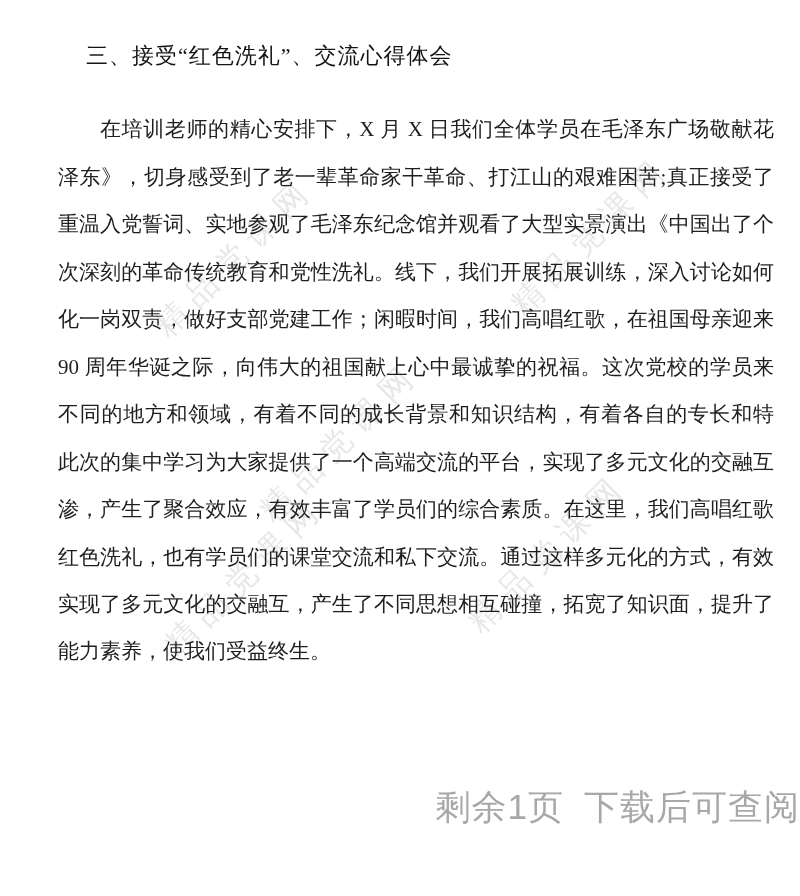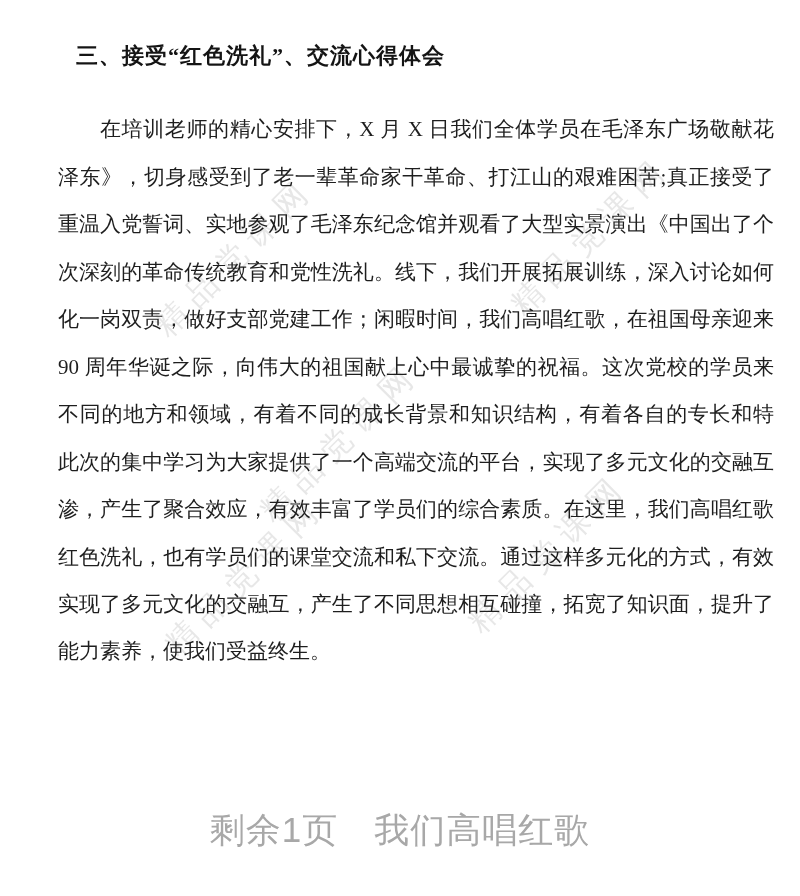--- a/index.html
+++ b/index.html
@@ -35,25 +35,25 @@
   }
   
   .content {
     position: absolute;
     left: 28px;
     right: 26px;
     top: 0;
     z-index: 2;
   }
   .heading {
-    margin: 6px;
+    margin: 16px;
     padding-left: 42px;
     font-size: 22px;
     line-height: 24px;
-    font-weight: bold;
+    font-weight: normal;
     color: #141414;
     letter-spacing: 1px;
   }
   .heading-1 { margin-top: 44px; }
   .heading-2 { margin-top: 20px; }
   .body-paragraph {
     margin-top: 38px;
     margin-left: 30px;
   }
   .body-line {
@@ -71,24 +71,24 @@
   .body-line.last {
     text-align: left;
     text-align-last: left;
     font-family: Liberation Mono, monospace;
   }
   
   .preview-footer {
     position: absolute;
     left: 0;
     right: 0;
-    top: 811px;
+    top: 788px;
     display: flex;
-    justify-content: center;
-    gap: 36px;
+    justify-content: flex-end;
+    gap: 20px;
     z-index: 2;
     font-family: "Liberation Sans", "DejaVu Sans", sans-serif;
     font-size: 35px;
     line-height: 38px;
     color: #a8a8a8;
     letter-spacing: 1px;
   }
 </style>
 </head>
 <body>
@@ -118,16 +118,16 @@
       <div class="body-line">渗，产生了聚合效应，有效丰富了学员们的综合素质。在这里，我们高唱红歌</div>
       <div class="body-line">红色洗礼，也有学员们的课堂交流和私下交流。通过这样多元化的方式，有效激</div>
       <div class="body-line">实现了多元文化的交融互，产生了不同思想相互碰撞，拓宽了知识面，提升了</div>
       <div class="body-line last">能力素养，使我们受益终生。</div>
     </div>
 
   </div>
 
   <div class="preview-footer">
     <span>剩余1页</span>
-    <span>我们高唱红歌</span>
+    <span>下载后可查阅</span>
   </div>
 
 </div>
 
 </body></html>

